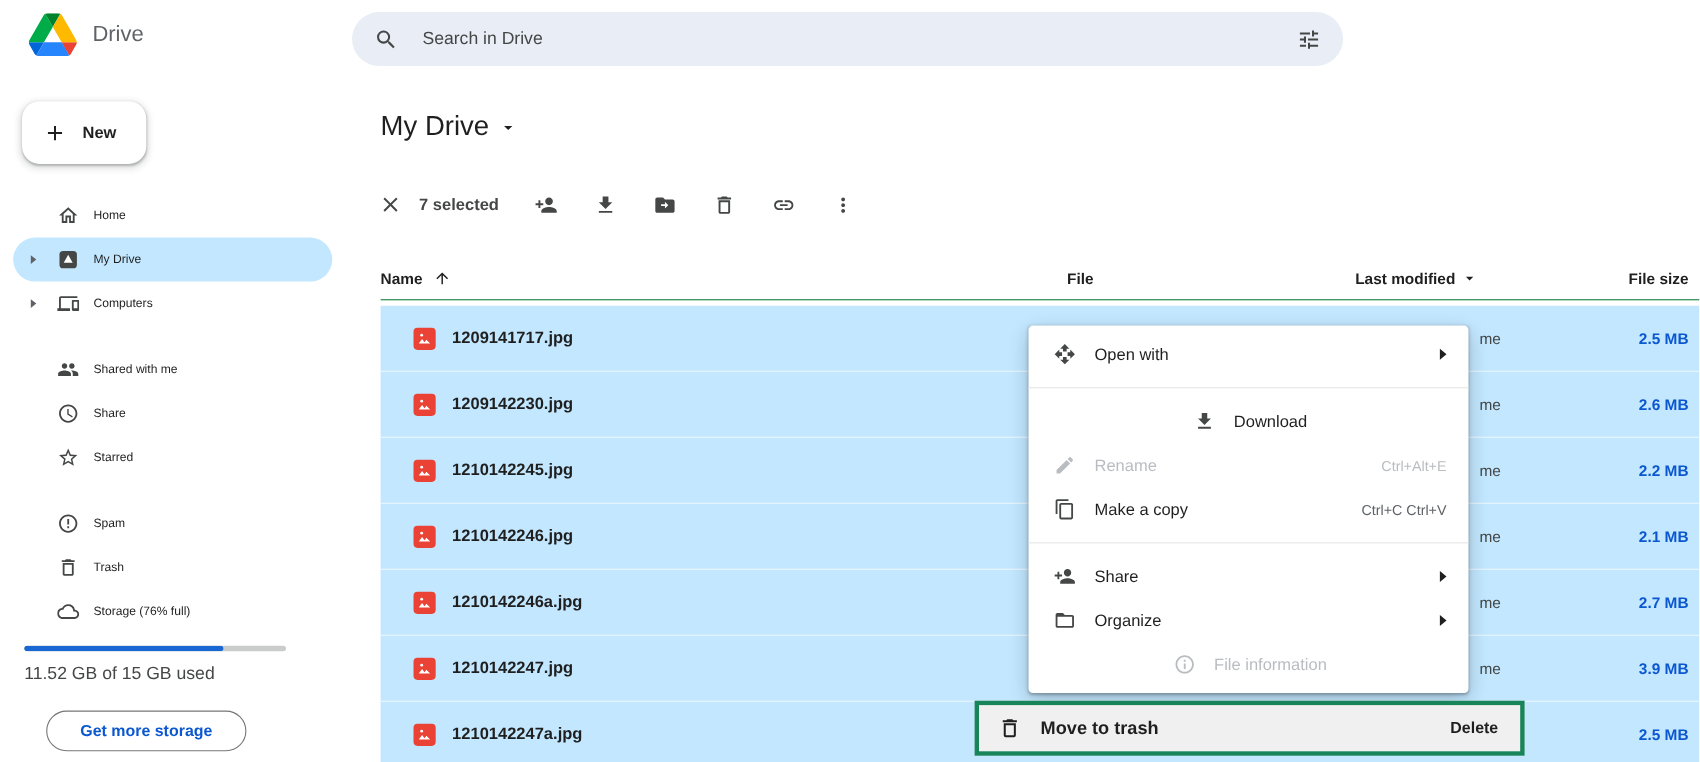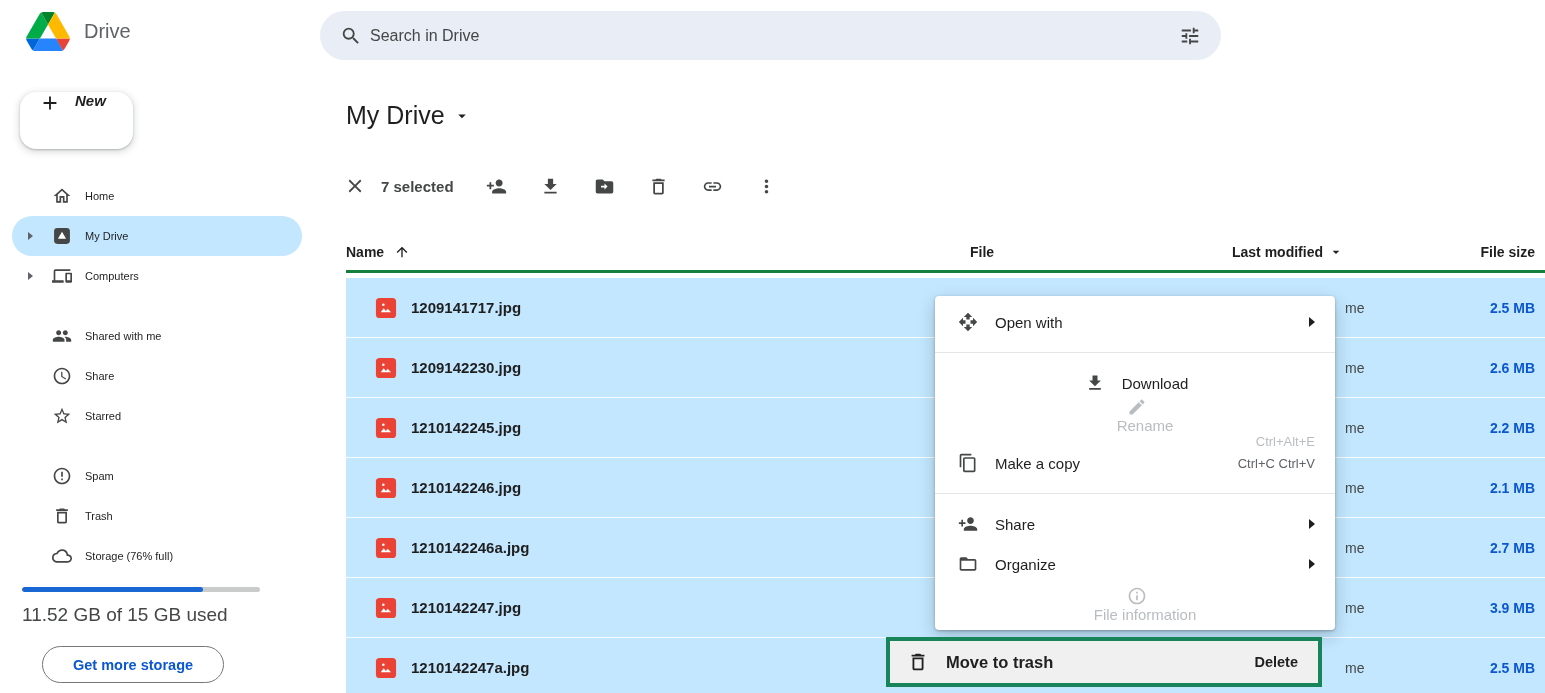--- a/index.html
+++ b/index.html
@@ -7,59 +7,59 @@
   body {
     position: relative; overflow: hidden; background:#fff;
     font-family:"Liberation Sans", sans-serif; color:#1f1f1f;
   }
   svg.ic { display:block; flex:none; }
 
   
   #logo-row { position:absolute; left:26px; top:12px; display:flex; align-items:center; gap:14px; cursor:pointer; }
   #logo-row .word { font-size:20px; color:#5f6368; }
 
-  #new-btn { position:absolute; left:20px; top:92px; height:57px; display:inline-flex; align-items:flex-start; gap:14px;
+  #new-btn { position:absolute; left:20px; top:92px; height:57px; display:inline-flex; align-items:center; gap:14px;
     padding:0 27px 0 19px; background:#fff; border-radius:16px; border:none; cursor:pointer;
     box-shadow:0 1px 2px rgba(60,64,67,.30), 0 2px 6px 2px rgba(60,64,67,.15);
-    font-family:inherit; font-size:15px; font-weight:700; color:#1f1f1f;font-style:italic; }
+    font-family:inherit; font-size:15px; font-weight:700; color:#1f1f1f; }
 
   #nav { position:absolute; left:12px; top:176px; width:290px; }
   .nav-item { position:relative; height:40px; border-radius:20px; display:flex; align-items:center;
     padding-left:40px; gap:13px; font-size:11px; color:#1f1f1f; cursor:pointer; }
   .nav-item.active { background:#c2e7ff; }
   .nav-caret { position:absolute; left:16px; width:0; height:0;
     border-left:5px solid #5f6368; border-top:4px solid transparent; border-bottom:4px solid transparent; }
   .nav-gap { height:20px; }
   .nav-ic { color:#444746; }
 
   #storage-bar { position:absolute; left:22px; top:587px; width:238px; height:5px; border-radius:3px; background:#c9cccb; overflow:hidden; }
   #storage-fill { height:100%; background:#1967d2; border-radius:3px; }
-  #usage { position:absolute; left:22px; top:604px; font-size:19px; color:#444746; }
+  #usage { position:absolute; left:22px; top:604px; font-size:16px; color:#444746; }
   #get-storage { position:absolute; left:42px; top:646px; height:37px; display:inline-flex; align-items:center;
     padding:14px 30px; border:1px solid #747775; border-radius:19px; background:#fff; cursor:pointer;
     font-family:inherit; color:#0b57d0; font-size:14.5px; font-weight:700; }
 
   
   #searchbar { position:absolute; left:320px; top:11px; width:901px; height:49px; background:#e9eef6;
     border-radius:25px; display:flex; align-items:center; padding:0 20px; }
   #searchbar .sic { color:#444746; cursor:pointer; }
-  #searchbar input { flex:1; margin-left:8px; border:none; outline:none; background:transparent;
+  #searchbar input { flex:1; margin-left:22px; border:none; outline:none; background:transparent;
     font-family:inherit; font-size:16px; color:#1f1f1f; }
   #searchbar input::placeholder { color:#444746; opacity:1; }
 
   
   #page-title { position:absolute; left:346px; top:101px; display:flex; align-items:center; gap:8px;
     font-size:25px; color:#1f1f1f; cursor:pointer; }
 
   #sel-toolbar { position:absolute; left:344px; top:166px; height:40px; display:flex; align-items:center; }
   .tb-btn { color:#444746; cursor:pointer; display:flex; background:none; border:none; padding:0; }
   #sel-count { margin-left:15px; font-size:15px; font-weight:700; color:#444746; }
   .tb-icons { margin-left:32px; display:flex; gap:33px; align-items:center; }
 
-  #thead { position:absolute; left:346px; right:0; top:233px; height:40px; border-bottom:3px solid #15803d;
+  #thead { position:absolute; left:346px; right:0; top:233px; height:40px; border-bottom:1px solid #15803d;
     display:flex; align-items:center; font-size:14px; font-weight:700; color:#1f1f1f; }
   .th-name { display:flex; align-items:center; gap:10px; cursor:pointer; }
   .th-owner { position:absolute; left:624px; cursor:pointer; }
   .th-mod { position:absolute; left:886px; display:flex; align-items:center; gap:5px; cursor:pointer; }
   .th-size { position:absolute; right:10px; cursor:pointer; }
 
   #rows { position:absolute; left:346px; right:0; top:278px; }
   .row { position:relative; height:60px; background:#c2e7ff; display:flex; align-items:center;
     border-bottom:1px solid rgba(255,255,255,.85); cursor:pointer; }
   .row .fic { margin-left:29px; }
@@ -69,26 +69,26 @@
 
   
   #ctx-menu { position:absolute; left:935px; top:296px; width:400px; background:#fff; border-radius:4px;
     padding:6px 0; box-shadow:0 1px 3px rgba(0,0,0,.28), 0 6px 18px rgba(0,0,0,.20); z-index:10; }
   .mi { height:40px; display:flex; align-items:center; padding:0 20px 0 23px; font-size:15px; color:#1f1f1f; cursor:pointer;justify-content:center; }
   .mi .mic { color:#444746; }
   .mi .lab { margin-left:17px; }
   .mi .short { margin-left:auto; font-size:13px; color:#5f6368; }
   .mi .subarrow { margin-left:auto; width:0; height:0;
     border-left:6px solid #1f1f1f; border-top:5px solid transparent; border-bottom:5px solid transparent; }
-  .mi.disabled { cursor:default;flex-direction:column; }
+  .mi.disabled { cursor:default; }
   .mi.disabled .lab, .mi.disabled .short, .mi.disabled .mic { color:#b9bdc1; }
   .mdiv { height:1px; background:#e4e6e4; margin:10px 0; }
 
   
-  #trash-item { position:absolute; left:886px; top:637px; width:436px; height:50px;
+  #trash-item { position:absolute; left:886px; top:637px; width:500px; height:50px;
     border:4px solid #17845a; background:#f0f0f0; display:flex; align-items:center;
     padding:0 20px 0 17px; z-index:20; cursor:pointer; }
   #trash-item .mic { color:#1f1f1f; }
   #trash-item .lab { margin-left:17px; font-size:16.5px; font-weight:700; color:#1f1f1f; }
   #trash-item .short { margin-left:auto; font-size:14.5px; font-weight:700; color:#1f1f1f; }
 </style>
 </head>
 <body>
 
 <div id="logo-row">

